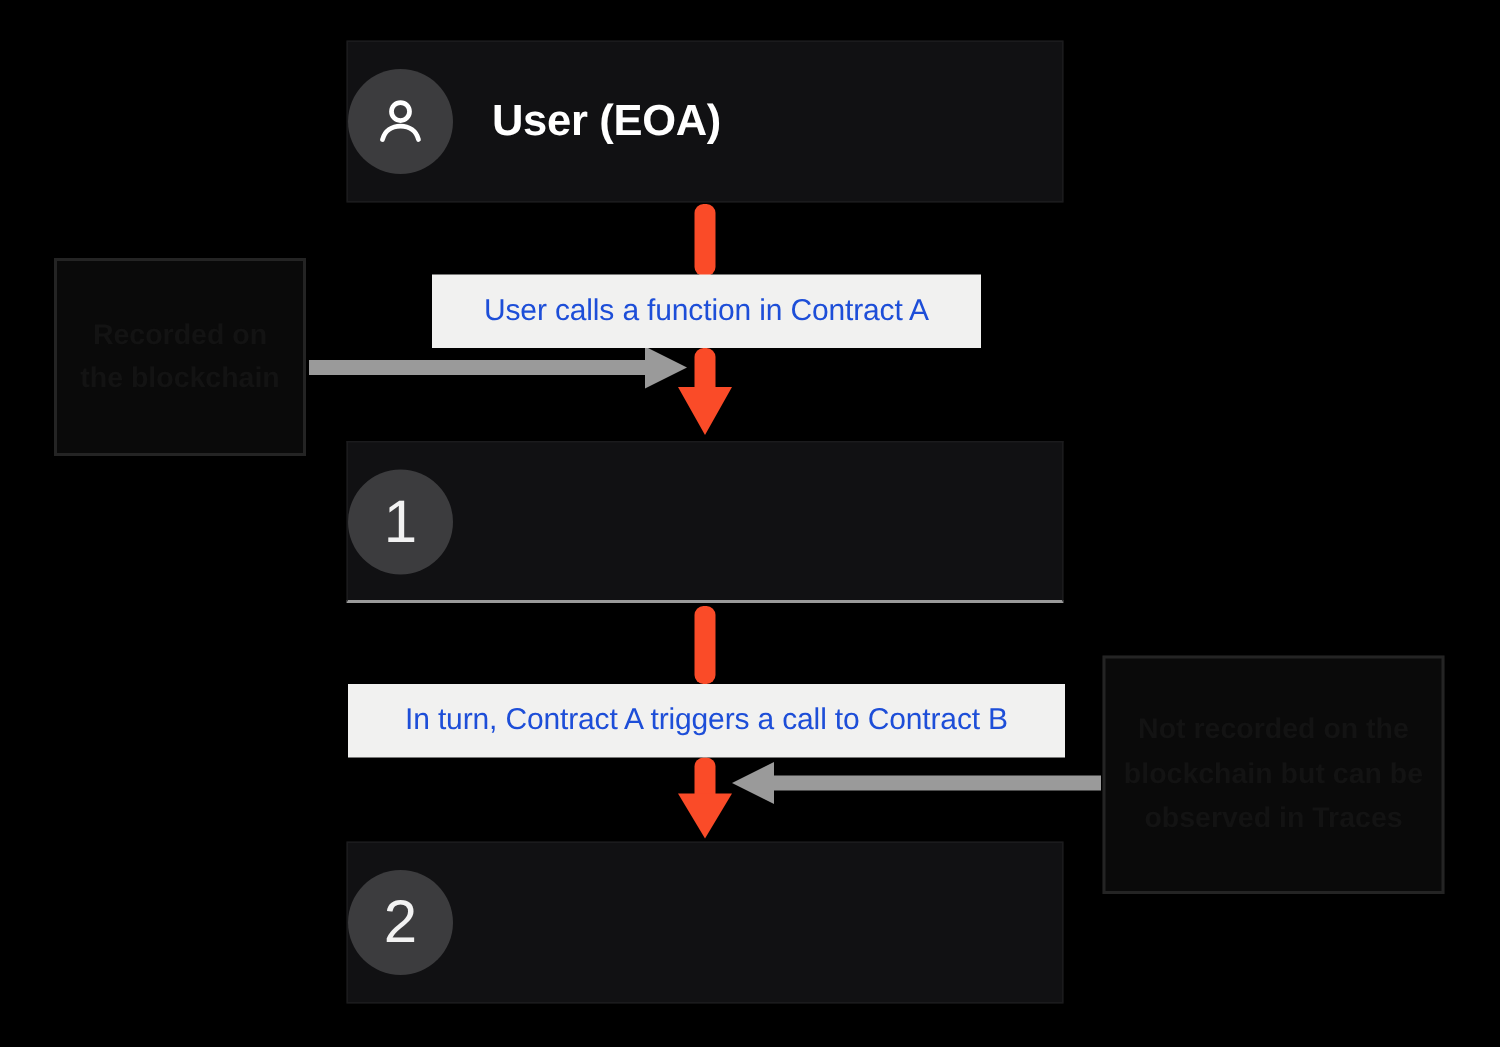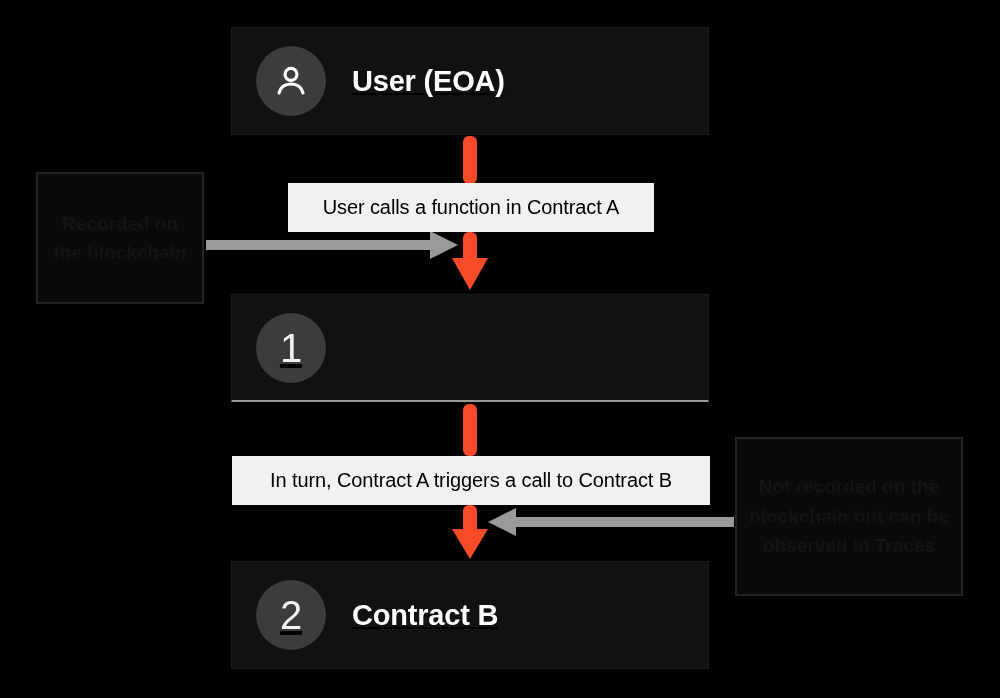--- a/index.html
+++ b/index.html
@@ -23,23 +23,21 @@
     height: 698px;
   }
 
   
   .node {
     position: absolute;
     background: #111113;
     display: flex;
     align-items: center;
     box-sizing: border-box;
-    padding-left: 24px;
     border: 1px solid #1b1b1d;
-    text-decoration: underline;
   }
   .node-user    { left: 231px; top: 27px;  width: 478px; height: 108px; }
   .node-a       { left: 231px; top: 294px; width: 478px; height: 108px;
                   border-bottom: 2px solid #9a9a9a; }
   .node-b       { left: 231px; top: 561px; width: 478px; height: 108px; }
 
   .node-badge {
     width: 70px;
     height: 70px;
     border-radius: 50%;
@@ -64,21 +62,21 @@
     letter-spacing: -0.2px;
     white-space: nowrap;
   }
 
   .person-icon svg { display: block; }
 
   
   .edge-label {
     position: absolute;
     background: #f1f1f0;
-    color: #000000;
+    color: #1d4ed8;
     font-size: 20px;
     font-weight: 400;
     display: flex;
     align-items: center;
     justify-content: center;
     box-sizing: border-box;
     white-space: nowrap;
     letter-spacing: -0.1px;
   }
   .edge-label-1 { left: 288px; top: 183px; width: 366px; height: 49px; }
@@ -163,20 +161,19 @@
       <span class="node-badge-num">1</span>
     </div>
   </div>
 
   <div class="edge-label edge-label-2">In turn, Contract A triggers a call to Contract B</div>
 
   <div class="node node-b">
     <div class="node-badge">
       <span class="node-badge-num">2</span>
     </div>
-    <div class="node-label">Contract B</div>
   </div>
 
   <div class="annot annot-left">Recorded on the blockchain</div>
 
   <div class="annot annot-right">Not recorded on the blockchain but can be observed in Traces</div>
 
 </div>
 
 </body></html>

